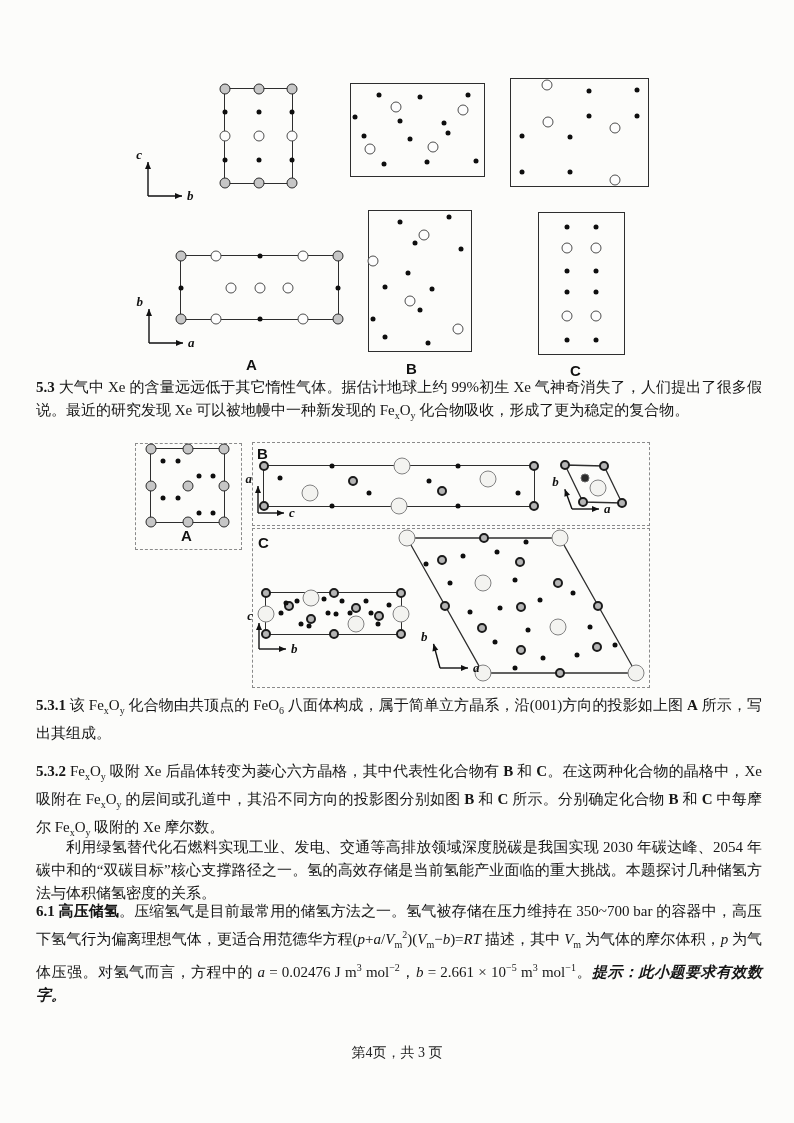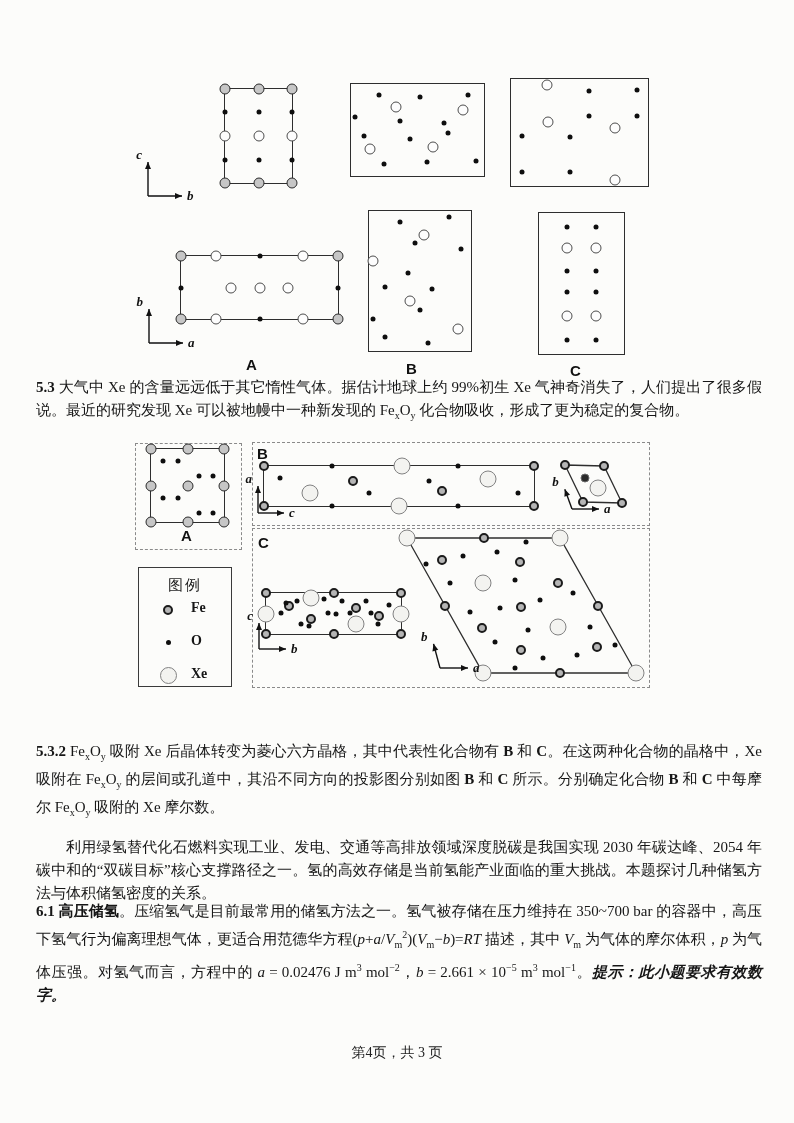--- a/index.html
+++ b/index.html
@@ -53,38 +53,24 @@
 </style>
 </head>
 <body>
 
 <div id="canvas">
 
   <div class="panel" style="left:135px;top:443px;width:105px;height:105px;"></div>
   <div class="panel" style="left:252px;top:442px;width:396px;height:82px;"></div>
   <div class="panel" style="left:252px;top:528px;width:396px;height:158px;"></div>
 
-  <div class="legend-box">
-    <div class="legend-title">图例</div>
-    <div class="legend-row">
-      <span class="symwrap"><span class="atom sample t-fe"></span></span>
-      <span class="legend-label">Fe</span>
-    </div>
-    <div class="legend-row">
-      <span class="symwrap"><span class="atom sample t-o"></span></span>
-      <span class="legend-label">O</span>
-    </div>
-    <div class="legend-row">
-      <span class="symwrap"><span class="atom sample t-xe"></span></span>
-      <span class="legend-label">Xe</span>
-    </div>
-  </div>
 
   <div class="para" style="top:376px;"><b>5.3</b> 大气中 Xe 的含量远远低于其它惰性气体。据估计地球上约 99%初生 Xe 气神奇消失了，人们提出了很多假说。最近的研究发现 Xe 可以被地幔中一种新发现的 Fe<sub>x</sub>O<sub>y</sub> 化合物吸收，形成了更为稳定的复合物。</div>
-  <div class="para" style="top:740px;"><b>5.3.2</b> Fe<sub>x</sub>O<sub>y</sub> 吸附 Xe 后晶体转变为菱心六方晶格，其中代表性化合物有 <b>B</b> 和 <b>C</b>。在这两种化合物的晶格中，Xe 吸附在 Fe<sub>x</sub>O<sub>y</sub> 的层间或孔道中，其沿不同方向的投影图分别如图 <b>B</b> 和 <b>C</b> 所示。分别确定化合物 <b>B</b> 和 <b>C</b> 中每摩尔 Fe<sub>x</sub>O<sub>y</sub> 吸附的 Xe 摩尔数。</div>
+  <div class="para" style="top:694px;"><b>5.3.1</b> 该 Fe<sub>x</sub>O<sub>y</sub> 化合物由共顶点的 FeO<sub>6</sub> 八面体构成，属于简单立方晶系，沿(001)方向的投影如上图 <b>A</b> 所示，写出其组成。</div>
+  <div class="para" style="top:760px;"><b>5.3.2</b> Fe<sub>x</sub>O<sub>y</sub> 吸附 Xe 后晶体转变为菱心六方晶格，其中代表性化合物有 <b>B</b> 和 <b>C</b>。在这两种化合物的晶格中，Xe 吸附在 Fe<sub>x</sub>O<sub>y</sub> 的层间或孔道中，其沿不同方向的投影图分别如图 <b>B</b> 和 <b>C</b> 所示。分别确定化合物 <b>B</b> 和 <b>C</b> 中每摩尔 Fe<sub>x</sub>O<sub>y</sub> 吸附的 Xe 摩尔数。</div>
   <div class="para indent" style="top:836px;">利用绿氢替代化石燃料实现工业、发电、交通等高排放领域深度脱碳是我国实现 2030 年碳达峰、2054 年碳中和的“双碳目标”核心支撑路径之一。氢的高效存储是当前氢能产业面临的重大挑战。本题探讨几种储氢方法与体积储氢密度的关系。</div>
   <div class="para" style="top:900px;"><b>6.1 高压储氢</b>。压缩氢气是目前最常用的储氢方法之一。氢气被存储在压力维持在 350~700 bar 的容器中，高压下氢气行为偏离理想气体，更适合用范德华方程(<i>p</i>+<i>a</i>/<i>V</i><sub>m</sub><sup>2</sup>)(<i>V</i><sub>m</sub>−<i>b</i>)=<i>RT</i> 描述，其中 <i>V</i><sub>m</sub> 为气体的摩尔体积，<i>p</i> 为气体压强。对氢气而言，方程中的 <i>a</i> = 0.02476 J m<sup>3</sup> mol<sup>−2</sup>，<i>b</i> = 2.661 × 10<sup>−5</sup> m<sup>3</sup> mol<sup>−1</sup>。<b><i>提示：此小题要求有效数字。</i></b></div>
 
   <div class="footer" style="top:1044px;">第4页，共 3 页</div>
 <div class="cell" style="left: 224px; top: 88px; width: 67px; height: 94px;">
       <span class="atom t-g" style="left: 0%; top: 0%;"></span>
       <span class="atom t-g" style="left: 50%; top: 0%;"></span>
       <span class="atom t-g" style="left: 100%; top: 0%;"></span>
       <span class="atom t-o" style="left: 0%; top: 24%;"></span>
       <span class="atom t-o" style="left: 50%; top: 24%;"></span>

